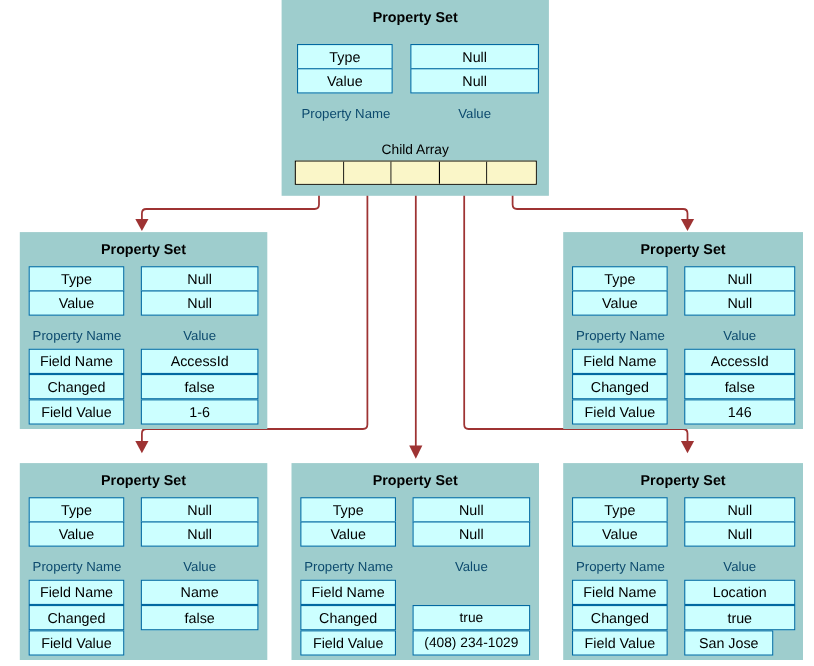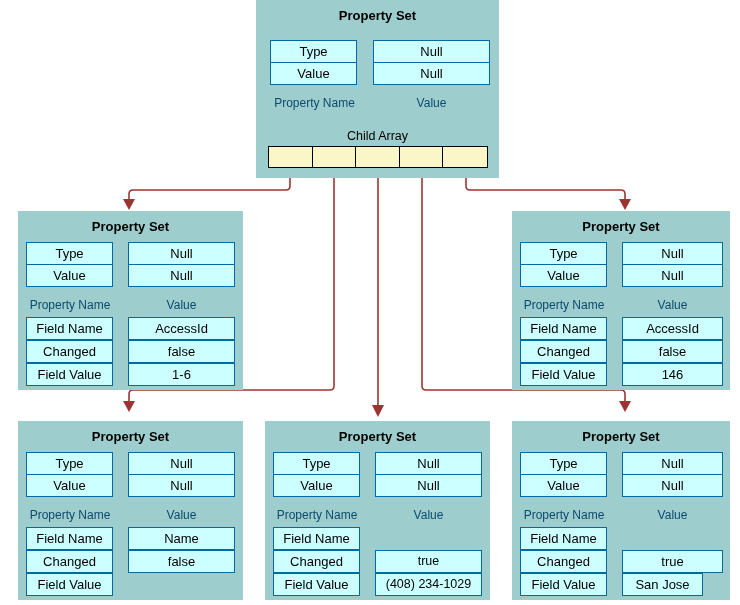--- a/index.html
+++ b/index.html
@@ -311,17 +311,18 @@
     <div class="cell" style="left:110px; top:31px; width:101px;">Null</div>
     <div class="cell" style="left:110px; top:53px; width:101px;">Null</div>
 
     <div class="hdr" style="left:0px; top:87px; width:104px;">Property Name</div>
     <div class="hdr" style="left:110px; top:87px; width:101px;">Value</div>
 
     <div class="cell" style="left:8px; top:106px; width:87px;">Field Name</div>
     <div class="cell" style="left:8px; top:129px; width:87px;">Changed</div>
     <div class="cell" style="left:8px; top:152px; width:87px;">Field Value</div>
 
+    <div class="cell" style="left:110px; top:106px; width:101px;">Location</div>
     <div class="cell" style="left:110px; top:129px; width:101px;">true</div>
     <div class="cell" style="left:110px; top:152px; width:81px;">San Jose</div>
   </div>
 
 </div>
 
 </body></html>

